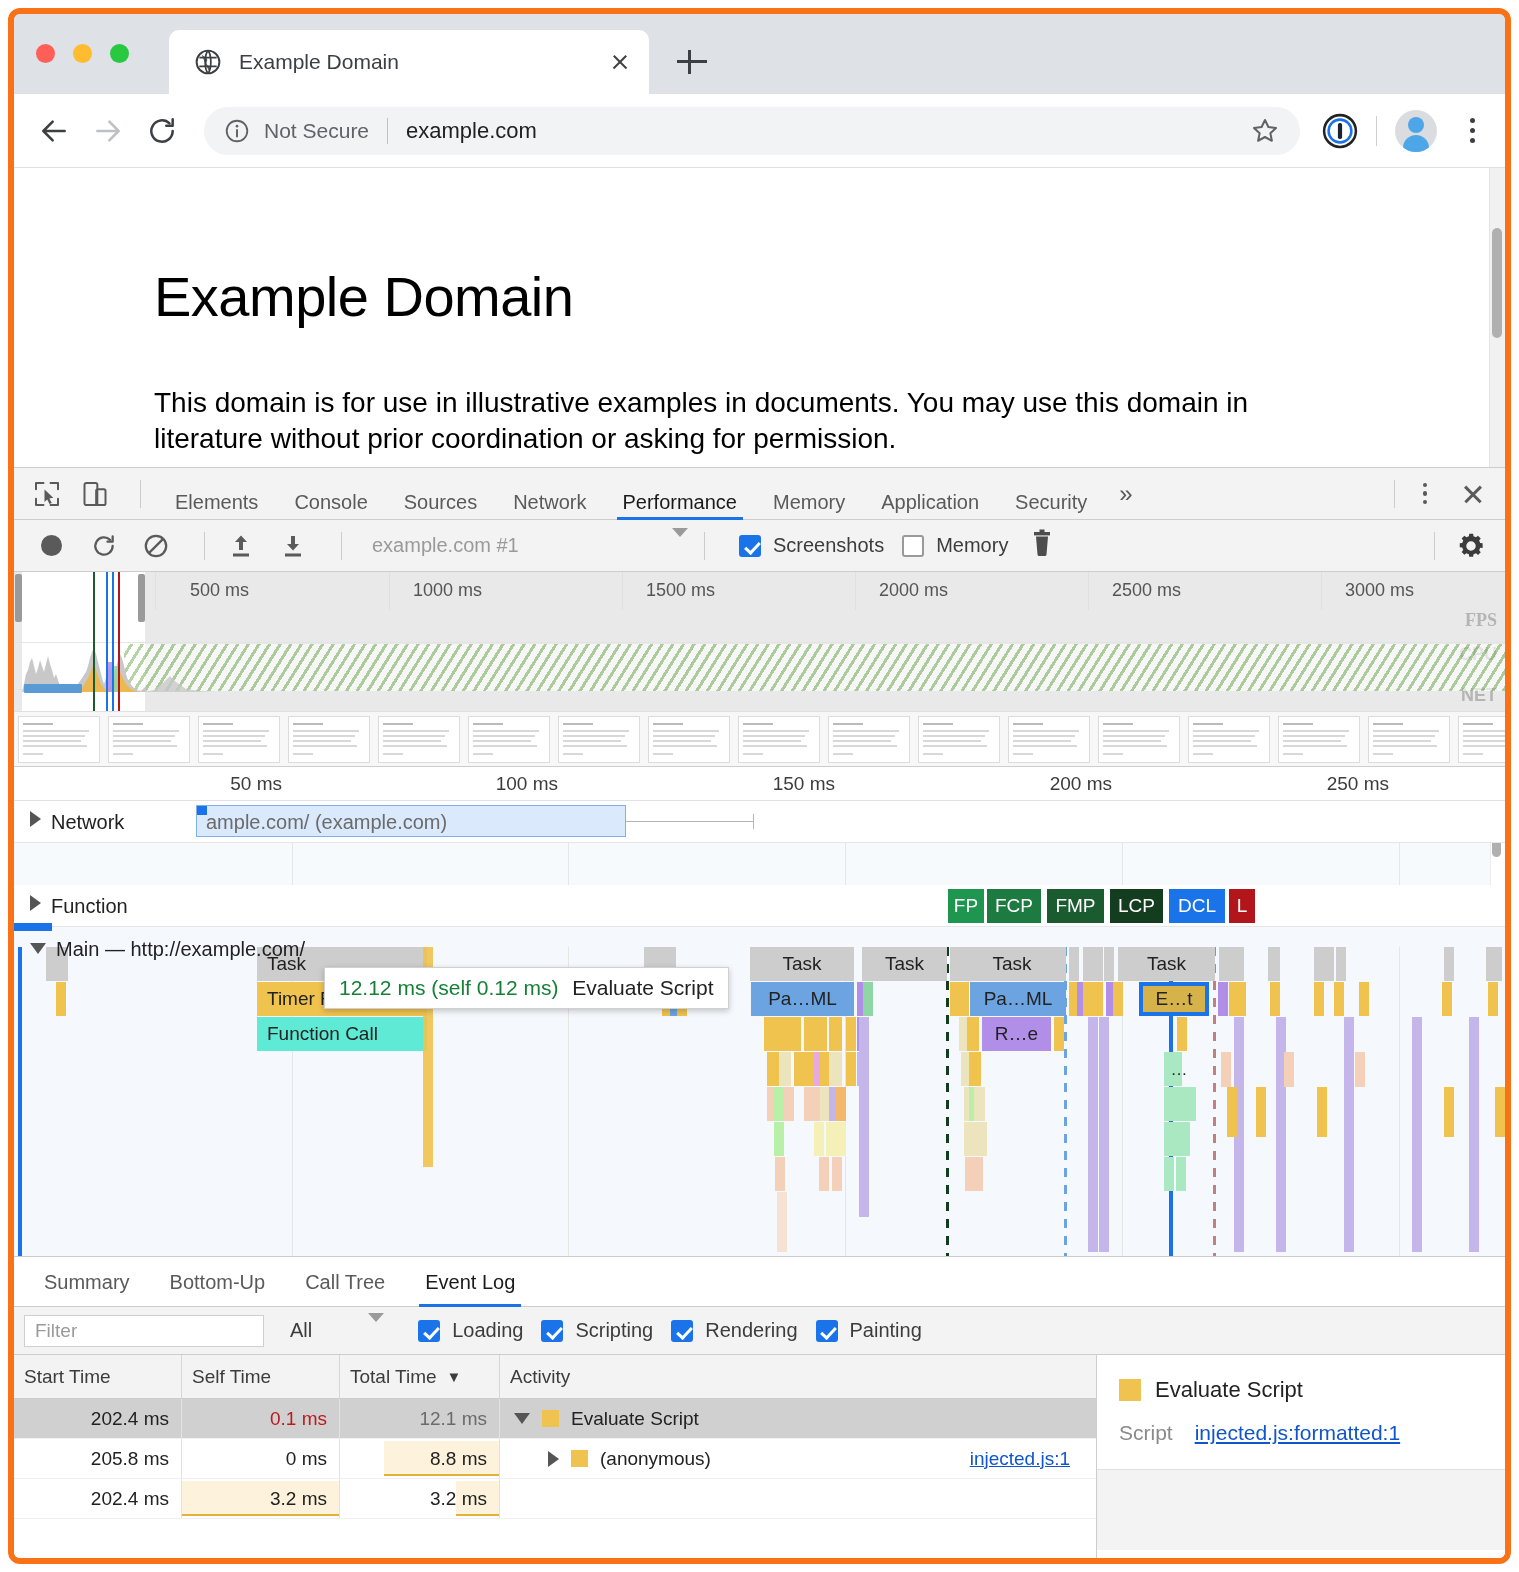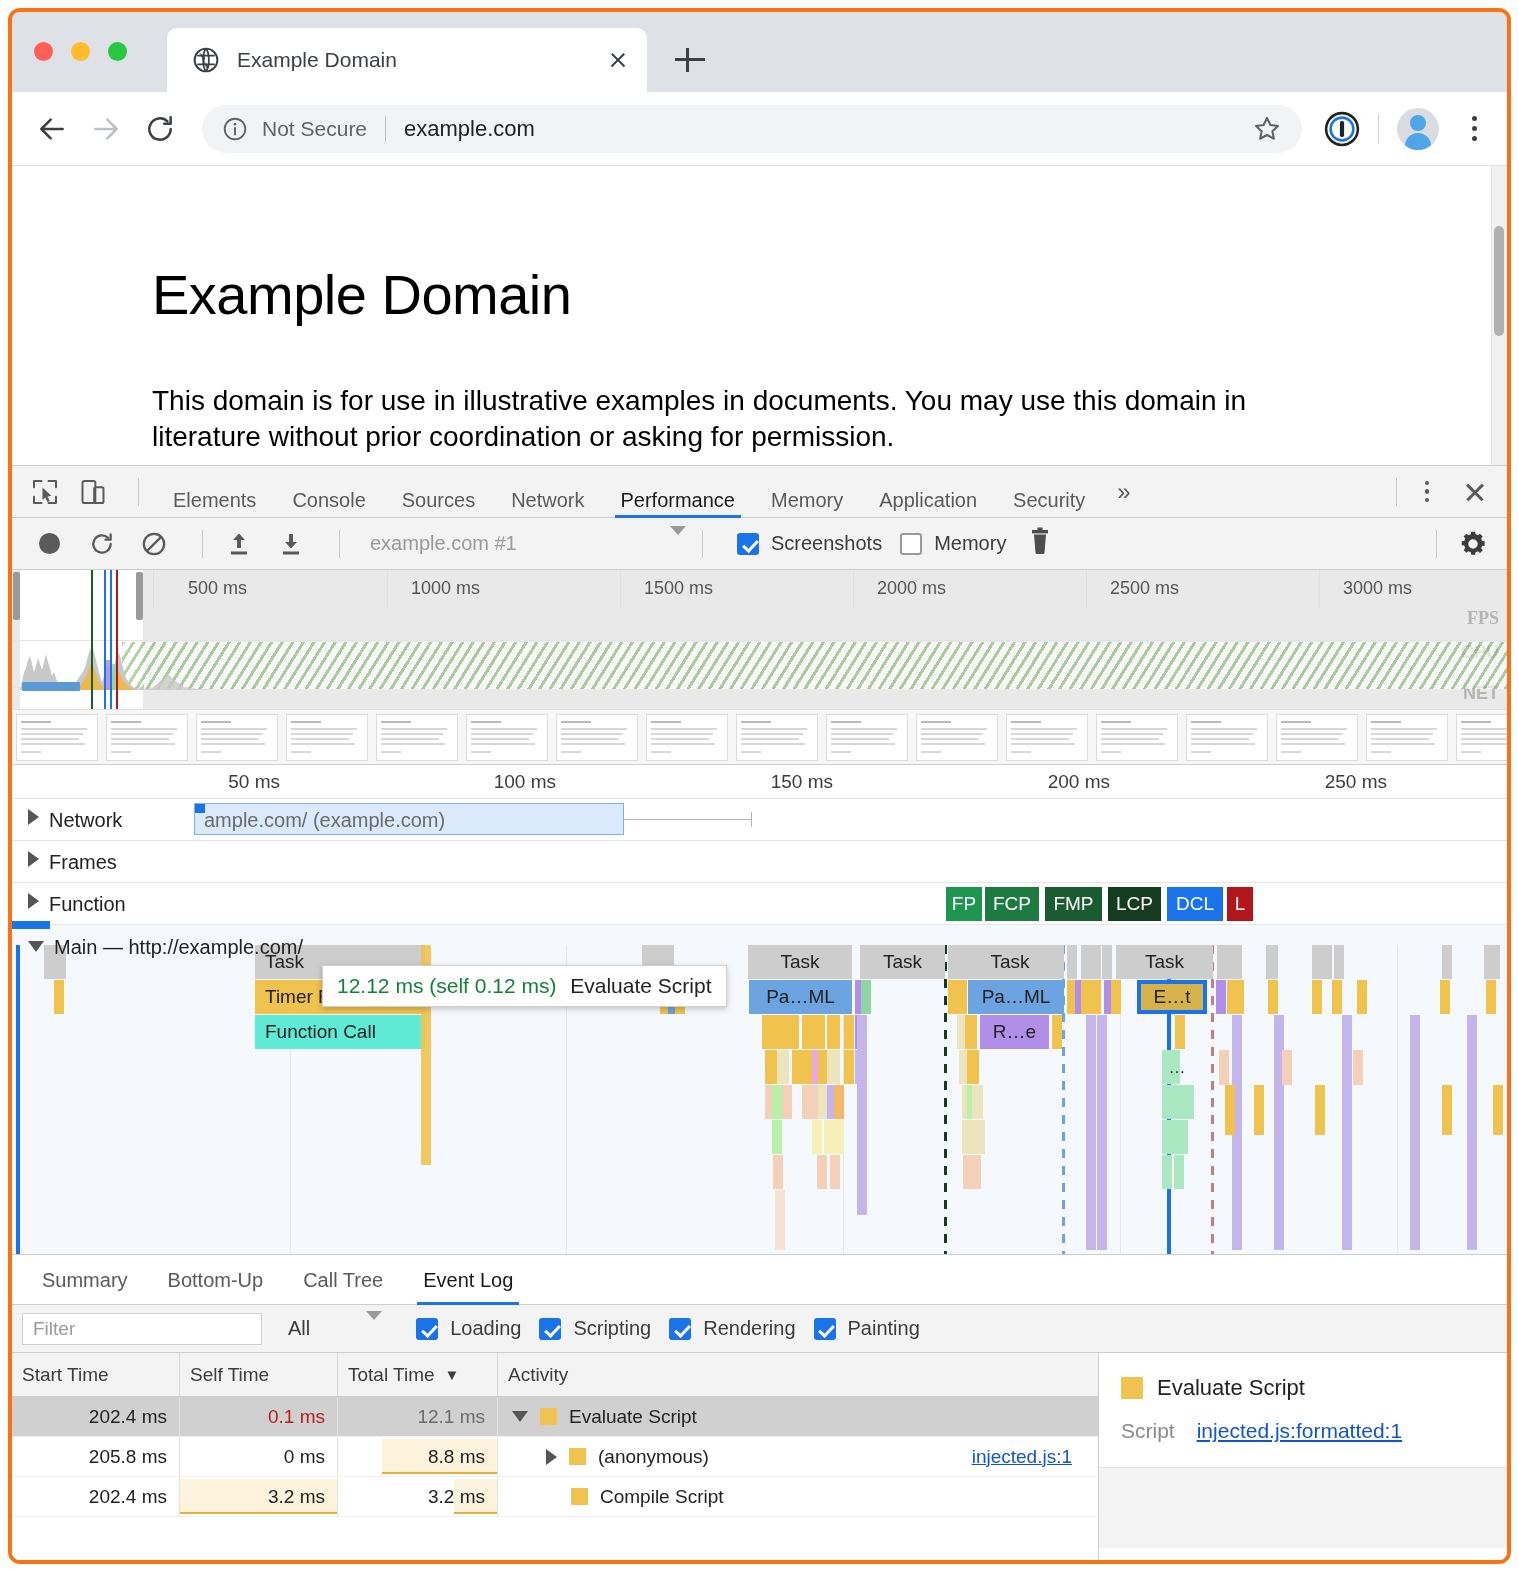--- a/index.html
+++ b/index.html
@@ -6,21 +6,21 @@
   html, body {
     width: 1519px; height: 1572px;
     background: #ffffff;
     font-family: "Liberation Sans", sans-serif;
     overflow: hidden;
   }
   .window {
     position: absolute; left: 8px; top: 8px;
     width: 1503px; height: 1556px;
     border-radius: 12px;
-    border: 4px solid #f97316;
+    border: 6px solid #f97316;
     background: #dee1e6;
     overflow: hidden;
   }
 
   
   .tabstrip {
     position: relative; height: 80px; background: #dee1e6;
   }
   .traffic { position: absolute; left: 22px; top: 30px; display: flex; gap: 18px; }
   .tl { width: 19px; height: 19px; border-radius: 50%; }
@@ -608,25 +608,20 @@
         <div class="net-req" style="left:182px;top:4px;width:430px;height:32px;"></div>
         <div style="position:absolute;left:183px;top:5px;width:10px;height:9px;background:#1a73e8;"></div>
         <div class="net-tail" style="left:612px;top:20px;width:128px;"></div>
         <div class="net-tailcap" style="left:739px;top:13px;height:15px;"></div>
         <div class="fl-rowlabel" style="top:10px;color:#6b6b6b;left:192px;">ample.com/ (example.com)</div>
         <div class="fl-rowlabel" style="top:10px;background:#fff;padding-right:2px;">
           <span class="tri r"></span><span>Network</span>
         </div>
       </div>
 
-      <div class="fl-row" style="top:76px;height:42px;">
-        <div class="fl-rowlabel" style="top:10px;">
-          <span class="tri r"></span><span>Frames</span>
-        </div>
-      </div>
 
       <div class="fl-row" style="top:118px;height:42px;">
         <div class="fl-rowlabel" style="top:10px;">
           <span class="tri r"></span><span>Function</span>
         </div>
         <div class="timing-chip" style="left:934px;top:4px;width:36px;background:#1f9650;">FP</div>
         <div class="timing-chip" style="left:973px;top:4px;width:54px;background:#1d7a40;">FCP</div>
         <div class="timing-chip" style="left:1033px;top:4px;width:57px;background:#1a5c30;">FMP</div>
         <div class="timing-chip" style="left:1096px;top:4px;width:53px;background:#143d20;">LCP</div>
         <div class="timing-chip" style="left:1155px;top:4px;width:56px;background:#1a73e8;">DCL</div>
@@ -871,24 +866,20 @@
         <div class="evrow">
           <div class="evc num" style="width:168px;">202.4 ms</div>
           <div class="evc num" style="width:158px;">
             <span class="bar-bg" style="left:0;right:0;"></span>
             <span style="position:relative;">3.2 ms</span>
           </div>
           <div class="evc num" style="width:160px;">
             <span class="bar-bg" style="left:116px;right:0;"></span>
             <span style="position:relative;">3.2 ms</span>
           </div>
-          <div class="evc" style="flex:1;border-right:none;padding-left:73px;gap:12px;">
-            <span class="sq"></span>
-            <span>Compile Script</span>
-          </div>
         </div>
       </div>
 
       <div class="sidepanel">
         <div class="sp-title">
           <span class="sq" style="width:22px;height:22px;flex:0 0 22px;"></span>
           <span>Evaluate Script</span>
         </div>
         <div class="sp-row">
           <span class="sp-key">Script</span>

